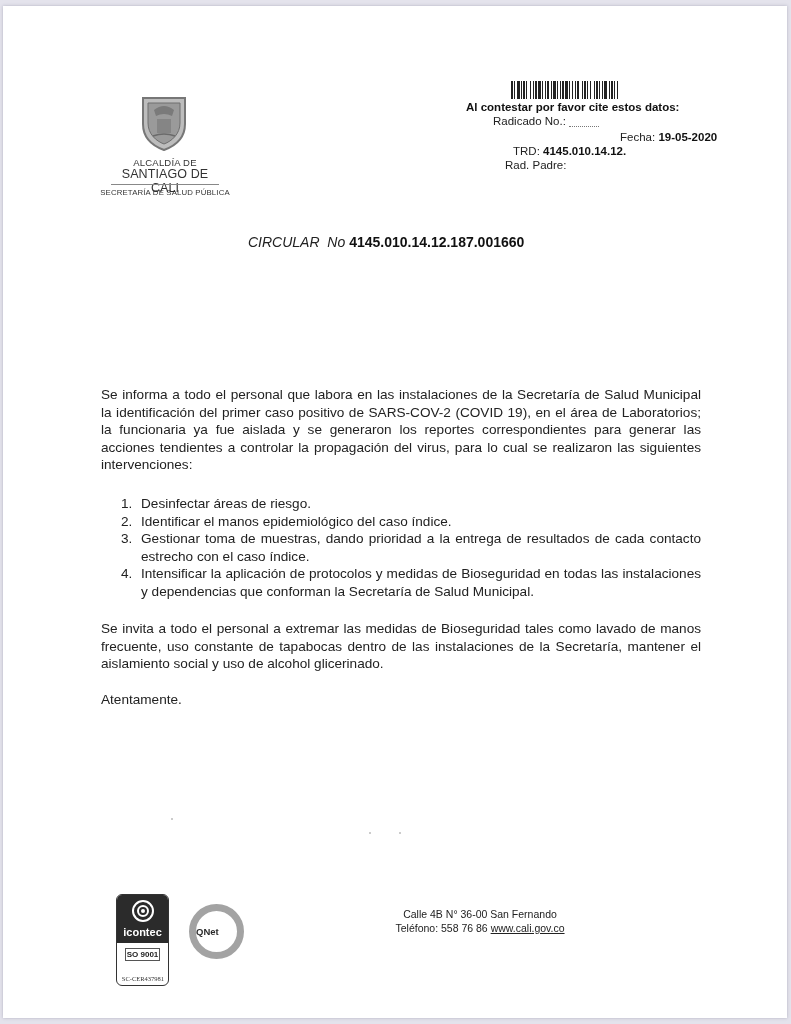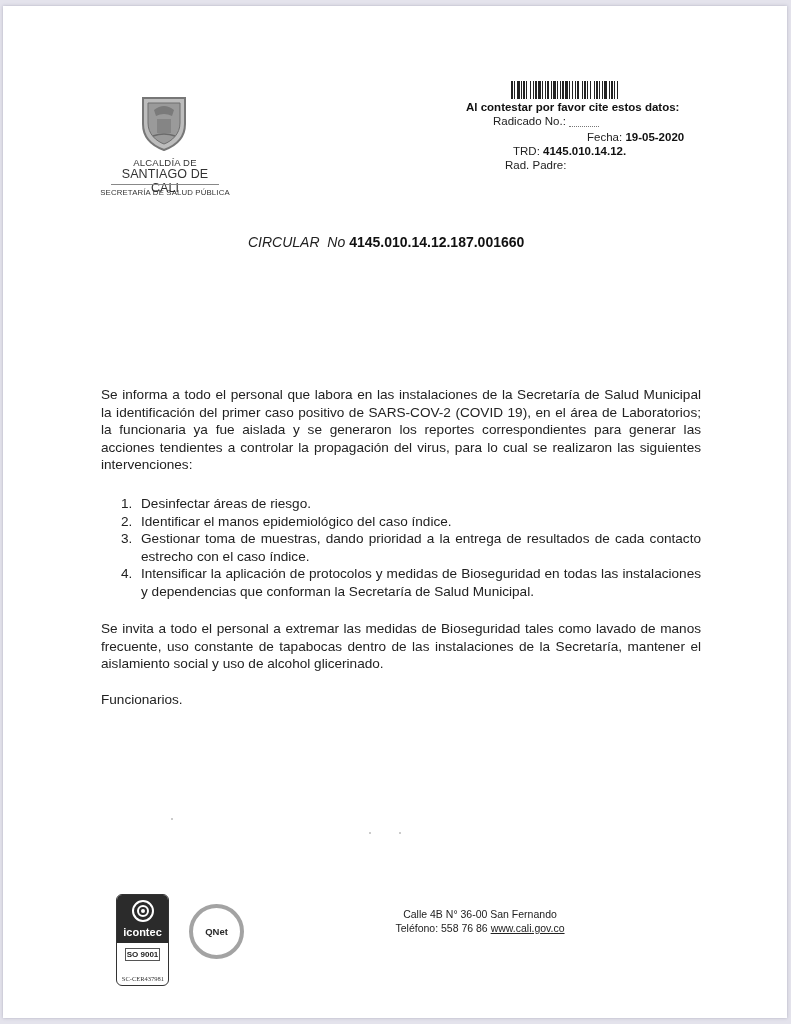--- a/index.html
+++ b/index.html
@@ -26,21 +26,21 @@
     .logo-line3 { left: 92px; top: 182px; width: 140px; text-align: center; font-size: 7.8px; color: #333; letter-spacing: 0.15px; }
 
     
     .barcode { left: 508px; top: 75px; width: 222px; height: 18px; display: flex; }
     .barcode span { display: block; height: 100%; background: #222; }
     .cite { left: 463px; top: 95px; font-size: 11.5px; font-weight: bold; color: #111; }
     .hdr-label { font-size: 11.5px; color: #222; }
     .hdr-label b { font-weight: bold; color: #111; }
     .radicado { left: 490px; top: 109px; }
     .radicado-val { display: inline-block; width: 30px; border-bottom: 1px dotted #777; height: 10px; vertical-align: middle; }
-    .fecha { left: 584px; top: 125px; text-align: center; }
+    .fecha { left: 617px; top: 125px; text-align: center; }
     .trd { left: 510px; top: 139px; }
     .radpadre { left: 502px; top: 153px; }
 
     
     .circular { left: 245px; top: 228px; font-size: 14px; color: #222; }
     .circular b { font-weight: bold; color: #111; }
 
     
     .body-text { font-size: 13.6px; line-height: 17.6px; color: #222; }
     .para-to { left: 98px; top: 283px; }
@@ -63,22 +63,22 @@
     }
     .icontec .top { height: 48px; background: #2b2b2b; position: relative; }
     .icontec .ring { position: absolute; left: 15px; top: 5px; width: 22px; height: 22px; border-radius: 50%; border: 2px solid #fff; }
     .icontec .ring2 { position: absolute; left: 20px; top: 10px; width: 12px; height: 12px; border-radius: 50%; border: 2px solid #fff; }
     .icontec .ring3 { position: absolute; left: 24px; top: 14px; width: 4px; height: 4px; border-radius: 50%; background: #fff; }
     .icontec .brand { position: absolute; left: 0; top: 31px; width: 100%; text-align: center; color: #fff; font-size: 11px; font-weight: bold; }
     .icontec .iso { text-align: center; font-size: 8px; font-weight: bold; color: #222; margin-top: 5px; border: 1px solid #555; border-radius: 0; margin-left: 8px; margin-right: 8px; padding: 1px 0; }
     .cert-code { left: 110px; top: 969px; width: 60px; text-align: center; font-family: "Liberation Serif", serif; font-size: 6.5px; color: #333; }
     .qnet {
       left: 186px; top: 898px; width: 55px; height: 55px; border-radius: 50%;
-      border: 4px solid #a3a3a3; background: #fff;
-      display: flex; align-items: center; justify-content: center;
+      border: 7px solid #a3a3a3; background: #fff;
+      display: flex; align-items: center; justify-content: flex-start;
     }
     .qnet span { font-size: 9.5px; font-weight: bold; color: #2a2a2a; }
     .address { left: 377px; top: 901px; width: 200px; text-align: center; font-size: 10.5px; line-height: 14px; color: #222; }
     .address .url { text-decoration: underline; }
   </style>
 </head>
 <body>
 
 <div class="paper">
 
@@ -208,21 +208,21 @@
         <span class="txt">Gestionar toma de muestras, dando prioridad a la entrega de resultados de cada contacto estrecho con el caso índice.</span>
       </li>
     <li>
         <span class="num">4.</span>
         <span class="txt">Intensificar la aplicación de protocolos y medidas de Bioseguridad en todas las instalaciones y dependencias que conforman la Secretaría de Salud Municipal.</span>
       </li>
   </ol>
 
   <div class="abs body-text p2">Se invita a todo el personal a extremar las medidas de Bioseguridad tales como lavado de manos frecuente, uso constante de tapabocas dentro de las instalaciones de la Secretaría, mantener el aislamiento social y uso de alcohol glicerinado.</div>
 
-  <div class="abs body-text closing">Funcionarios.</div>
+  <div class="abs body-text closing">Atentamente.</div>
 
   <div class="abs speck" style="left:168px; top:812px;"></div>
   <div class="abs speck" style="left:366px; top:826px;"></div>
   <div class="abs speck" style="left:396px; top:826px;"></div>
 
   <div class="abs icontec">
     <div class="top">
       <div class="ring"></div>
       <div class="ring2"></div>
       <div class="ring3"></div>

